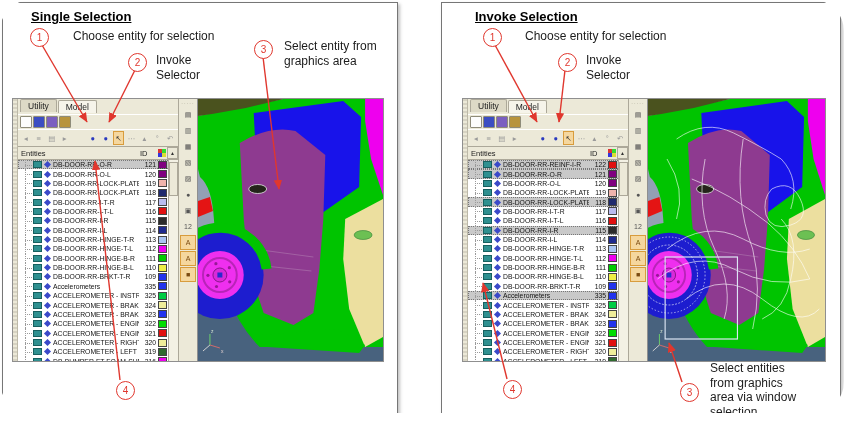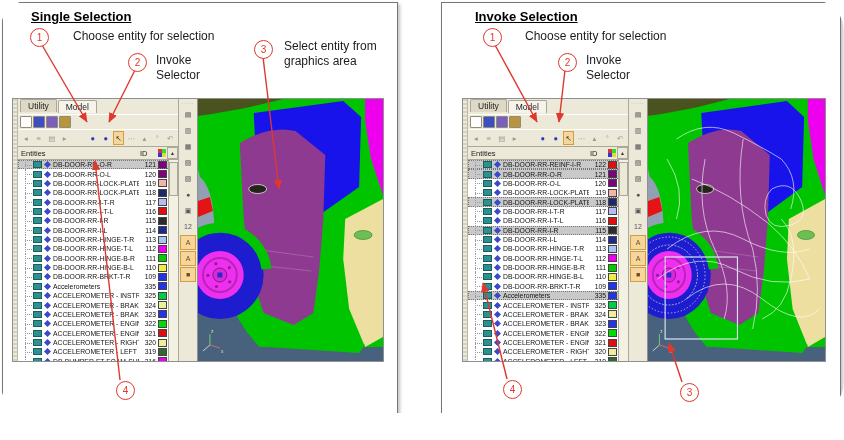--- a/index.html
+++ b/index.html
@@ -440,20 +440,24 @@
       </div>
       <div class="callout-text" style="left: 83px; top: 26px;">Choose entity for selection</div>
       <div class="callout-circle" style="left: 116px; top: 50px;">
         <span>2</span>
       </div>
       <div class="callout-text" style="left: 144px; top: 50px;">Invoke
 Selector</div>
       <div class="callout-circle" style="left: 238px; top: 380px;">
         <span>3</span>
       </div>
+      <div class="callout-text" style="left: 268px; top: 358px;">Select entities
+from graphics
+area via window
+selection</div>
       <div class="callout-circle" style="left: 61px; top: 377px;">
         <span>4</span>
       </div>
       <div class="shot" style="left: 20px; top: 95px; width: 362px; height: 262px;">
         <div class="dock"></div>
         <div class="browser">
           <div class="tabs">
             <span class="tab">Utility</span>
             <span class="tab active">Model</span>
           </div>

